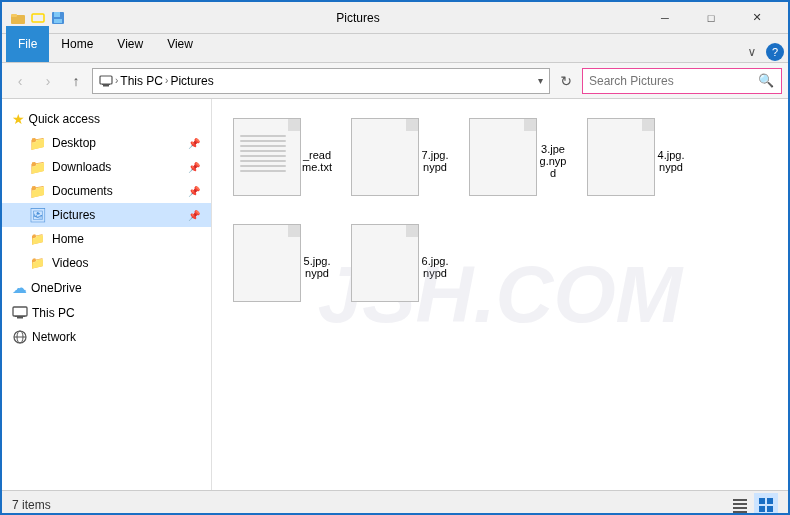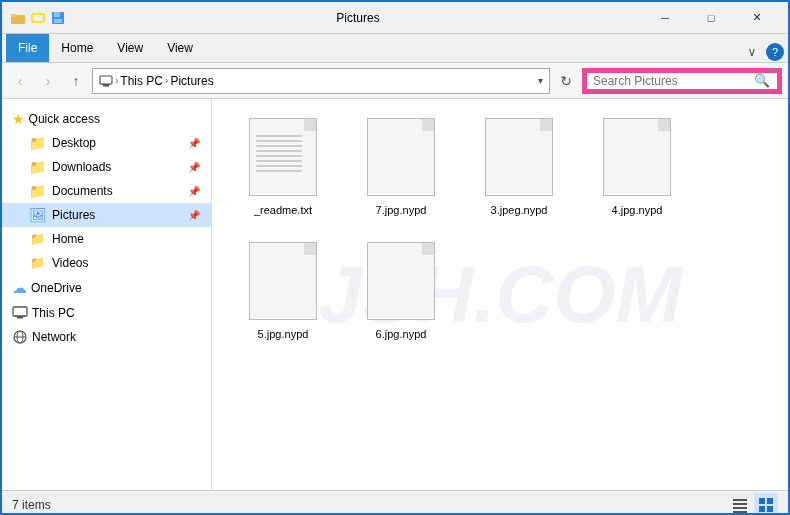--- a/index.html
+++ b/index.html
@@ -28,21 +28,21 @@
     .ribbon-tabs {
       display: flex;
       align-items: flex-end;
       height: 28px;
       padding-left: 4px;
     }
     .ribbon-tab {
       padding: 4px 12px;
       font-size: 12px;
       cursor: pointer;
-      height: 28px;
+      height: 36px;
       display: flex;
       align-items: center;
       text-align: right;
     }
     .ribbon-tab.active {
       background: #2a8ad4;
       color: #fff;
     }
     .ribbon-end { margin-left: auto; display: flex; align-items: center; padding-right: 4px; gap: 4px; }
     .ribbon-btn { width: 20px; height: 20px; display: flex; align-items: center; justify-content: center; cursor: pointer; font-size: 12px; color: #555; }
@@ -78,21 +78,21 @@
     .path-part { color: #000; }
     .path-dropdown { color: #555; font-size: 10px; margin-left: auto; cursor: pointer; }
     .refresh-btn {
       width: 24px; height: 24px;
       display: flex; align-items: center; justify-content: center;
       cursor: pointer; color: #555; font-size: 14px;
     }
     .search-box {
       height: 26px;
       width: 200px;
-      border: 5px solid #ec4899;
+      border: 1px solid #ec4899;
       display: flex;
       align-items: center;
       padding: 0 6px;
       gap: 4px;
       background: #fff;
     }
     .search-box input {
       border: none; outline: none; font-size: 12px; flex: 1; background: transparent; color: #888;
     }
     .search-icon-btn { color: #555; cursor: pointer; font-size: 13px; }
@@ -156,21 +156,21 @@
       font-size: 80px;
       color: rgba(180,180,200,0.18);
       font-style: italic;
       font-weight: bold;
       pointer-events: none;
       user-select: none;
       white-space: nowrap;
     }
     .file-item {
       display: flex;
-      flex-direction: column;
+      flex-direction: row;
       align-items: center;
       width: 110px;
       padding: 8px 4px;
       cursor: pointer;
       border: 1px solid transparent;
       border-radius: 2px;
     }
     .file-icon {
       width: 72px;
       height: 80px;

